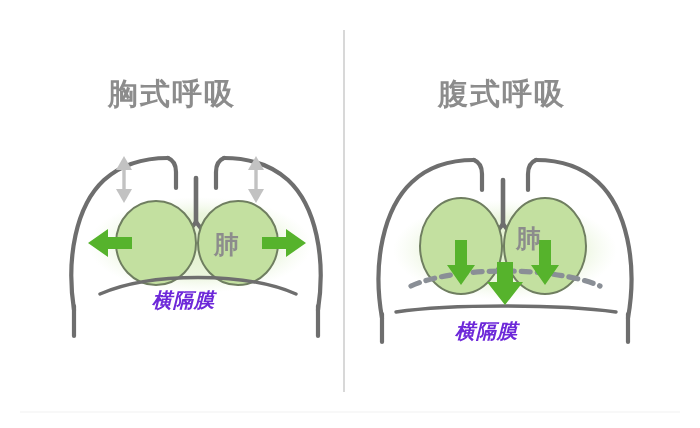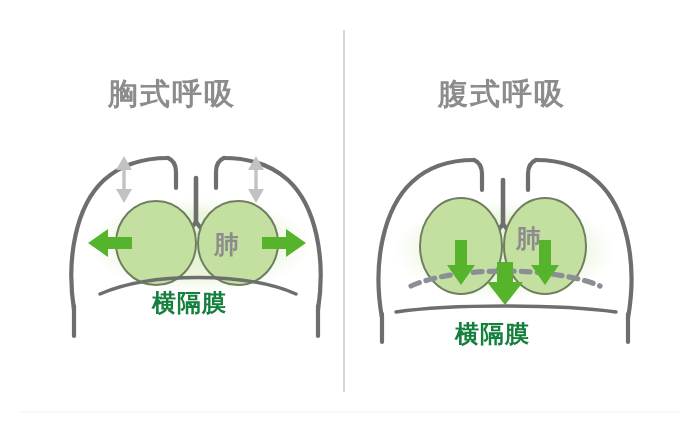--- a/index.html
+++ b/index.html
@@ -43,25 +43,26 @@
     font-size: 25px;
     font-weight: 700;
     color: #8c8c8c;
     white-space: nowrap;
   }
   #lung-label-left  { left: 214px; top: 228px; }
   #lung-label-right { left: 516px; top: 222px; }
 
   .diaphragm-label {
     position: absolute;
-    font-size: 24px;
+    font-size: 20px;
     font-weight: 700;
-    color: #15803d;
+    color: #6d28d9;
     letter-spacing: 1px;
     white-space: nowrap;
+    font-style: italic;
   }
   #diaphragm-label-left  { left: 152px; top: 287px; }
   #diaphragm-label-right { left: 455px; top: 318px; }
 </style>
 </head>
 <body>
 
 <div id="stage">
 
   <svg class="layer" viewBox="0 0 700 428">

